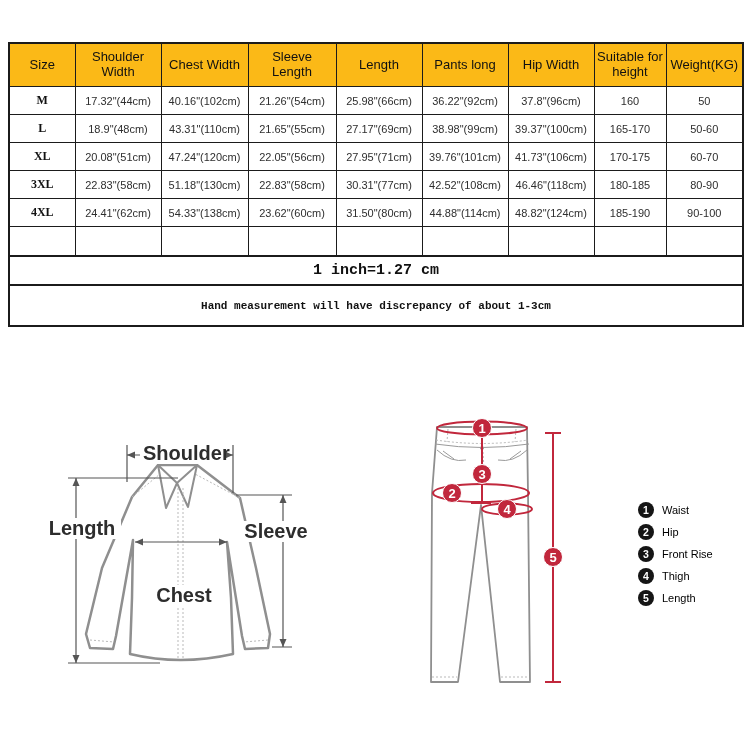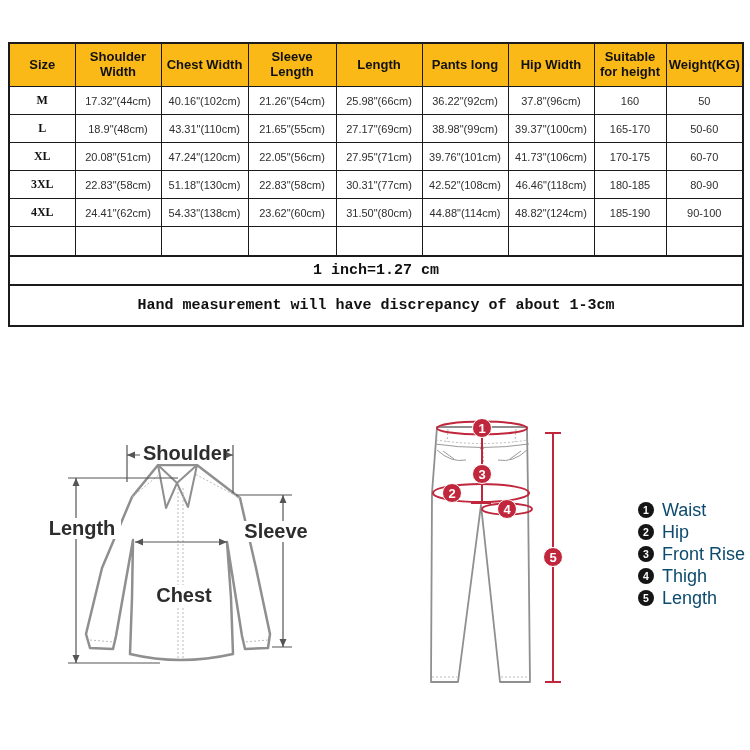--- a/index.html
+++ b/index.html
@@ -5,30 +5,30 @@
   :root { --header-bg:#FBB917; --sel:#217346; --accent:#C1273C; }
   html,body { margin:0; padding:0; background:#fff; }
   .stage { position:relative; width:750px; height:750px; background:#fff; overflow:hidden;
            font-family:"Liberation Sans",sans-serif; }
 
   
   table.size-table { position:absolute; left:8px; top:42px; width:734px;
     border-collapse:collapse; table-layout:fixed; border:2px solid #1b1b1b; }
   .size-table th, .size-table td { border:1px solid #1b1b1b; text-align:center;
     vertical-align:middle; padding:0 2px; overflow:hidden; }
-  .size-table thead th { background:var(--header-bg); font-size:13px; font-weight:bold;
+  .size-table thead th { background:var(--header-bg); font-size:13px; font-weight:normal;
     color:#111; height:42px; line-height:1.15; }
   .size-table tbody td { font-size:11px; color:#2e2e2e; height:27px; background:#fff; }
   .size-table td.size-col { font-family:"Liberation Serif",serif; font-weight:bold;
     font-size:12px; color:#111; }
   tr.empty-row td { height:28px; }
   tr.note-row td { border-top:2px solid #1b1b1b; font-family:"Liberation Mono",monospace;
     font-weight:600; color:#111; }
   tr.note-row.inch td { height:27px; font-size:15px; }
-  tr.note-row.hand td { height:39px; font-size:15px; }
+  tr.note-row.hand td { height:39px; font-size:11px; }
   td.sel { outline:2px solid var(--sel); outline-offset:-2px; position:relative; }
   td.sel::after { content:""; position:absolute; width:5px; height:5px;
     background:var(--sel); right:-3px; bottom:-3px; border:1px solid #fff; }
 
   
   .fig-label { position:absolute; font-size:20px; font-weight:600; color:#2d2d2d;
     background:#fff; text-align:center; padding:0 3px; line-height:1.05; z-index:3; }
 
   
   svg { position:absolute; }
@@ -41,21 +41,21 @@
   .red   { stroke:var(--accent); stroke-width:2; fill:none; }
   .red-dot { fill:var(--accent); stroke:#fff; stroke-width:1; }
   .marker-num { fill:#fff; font:bold 13px "Liberation Sans",sans-serif; }
 
   
   .legend { position:absolute; left:638px; top:502px; }
   .legend-item { display:flex; align-items:center; height:16px; margin-bottom:6px; }
   .legend-num { width:16px; height:16px; border-radius:50%; background:#151515; color:#fff;
     font-size:10.5px; font-weight:bold; display:flex; align-items:center;
     justify-content:center; margin-right:8px; flex:0 0 16px; }
-  .legend-label { font-size:18px; color:#0c4a6e; white-space:nowrap; }
+  .legend-label { font-size:11px; color:#000000; white-space:nowrap; }
 </style>
 </head>
 <body>
 
 <div class="stage">
 
   <table class="size-table">
     <colgroup>
       <col style="width:66px">
         <col style="width:86px">

